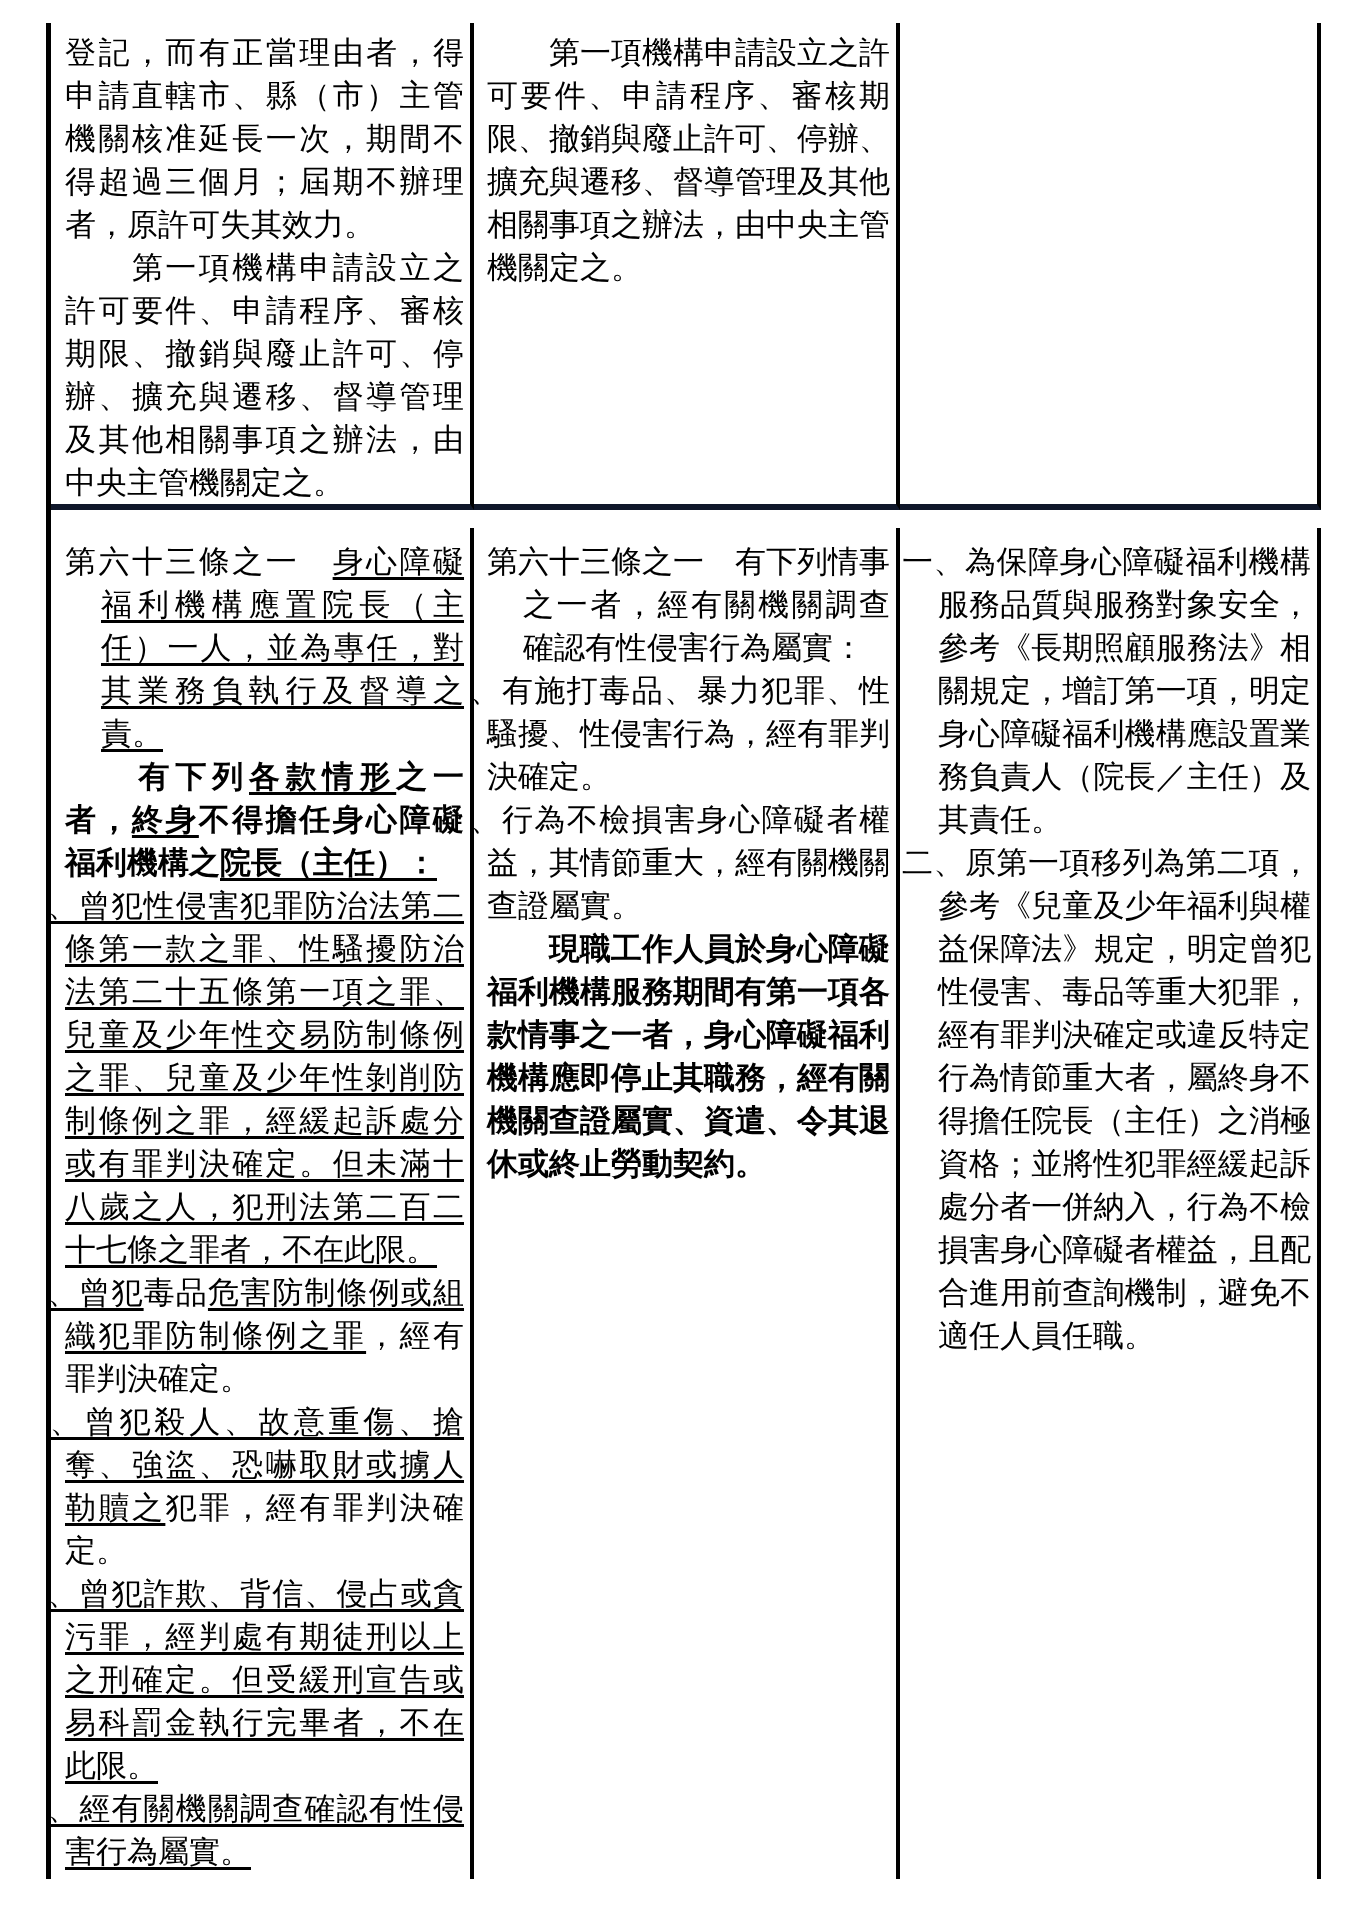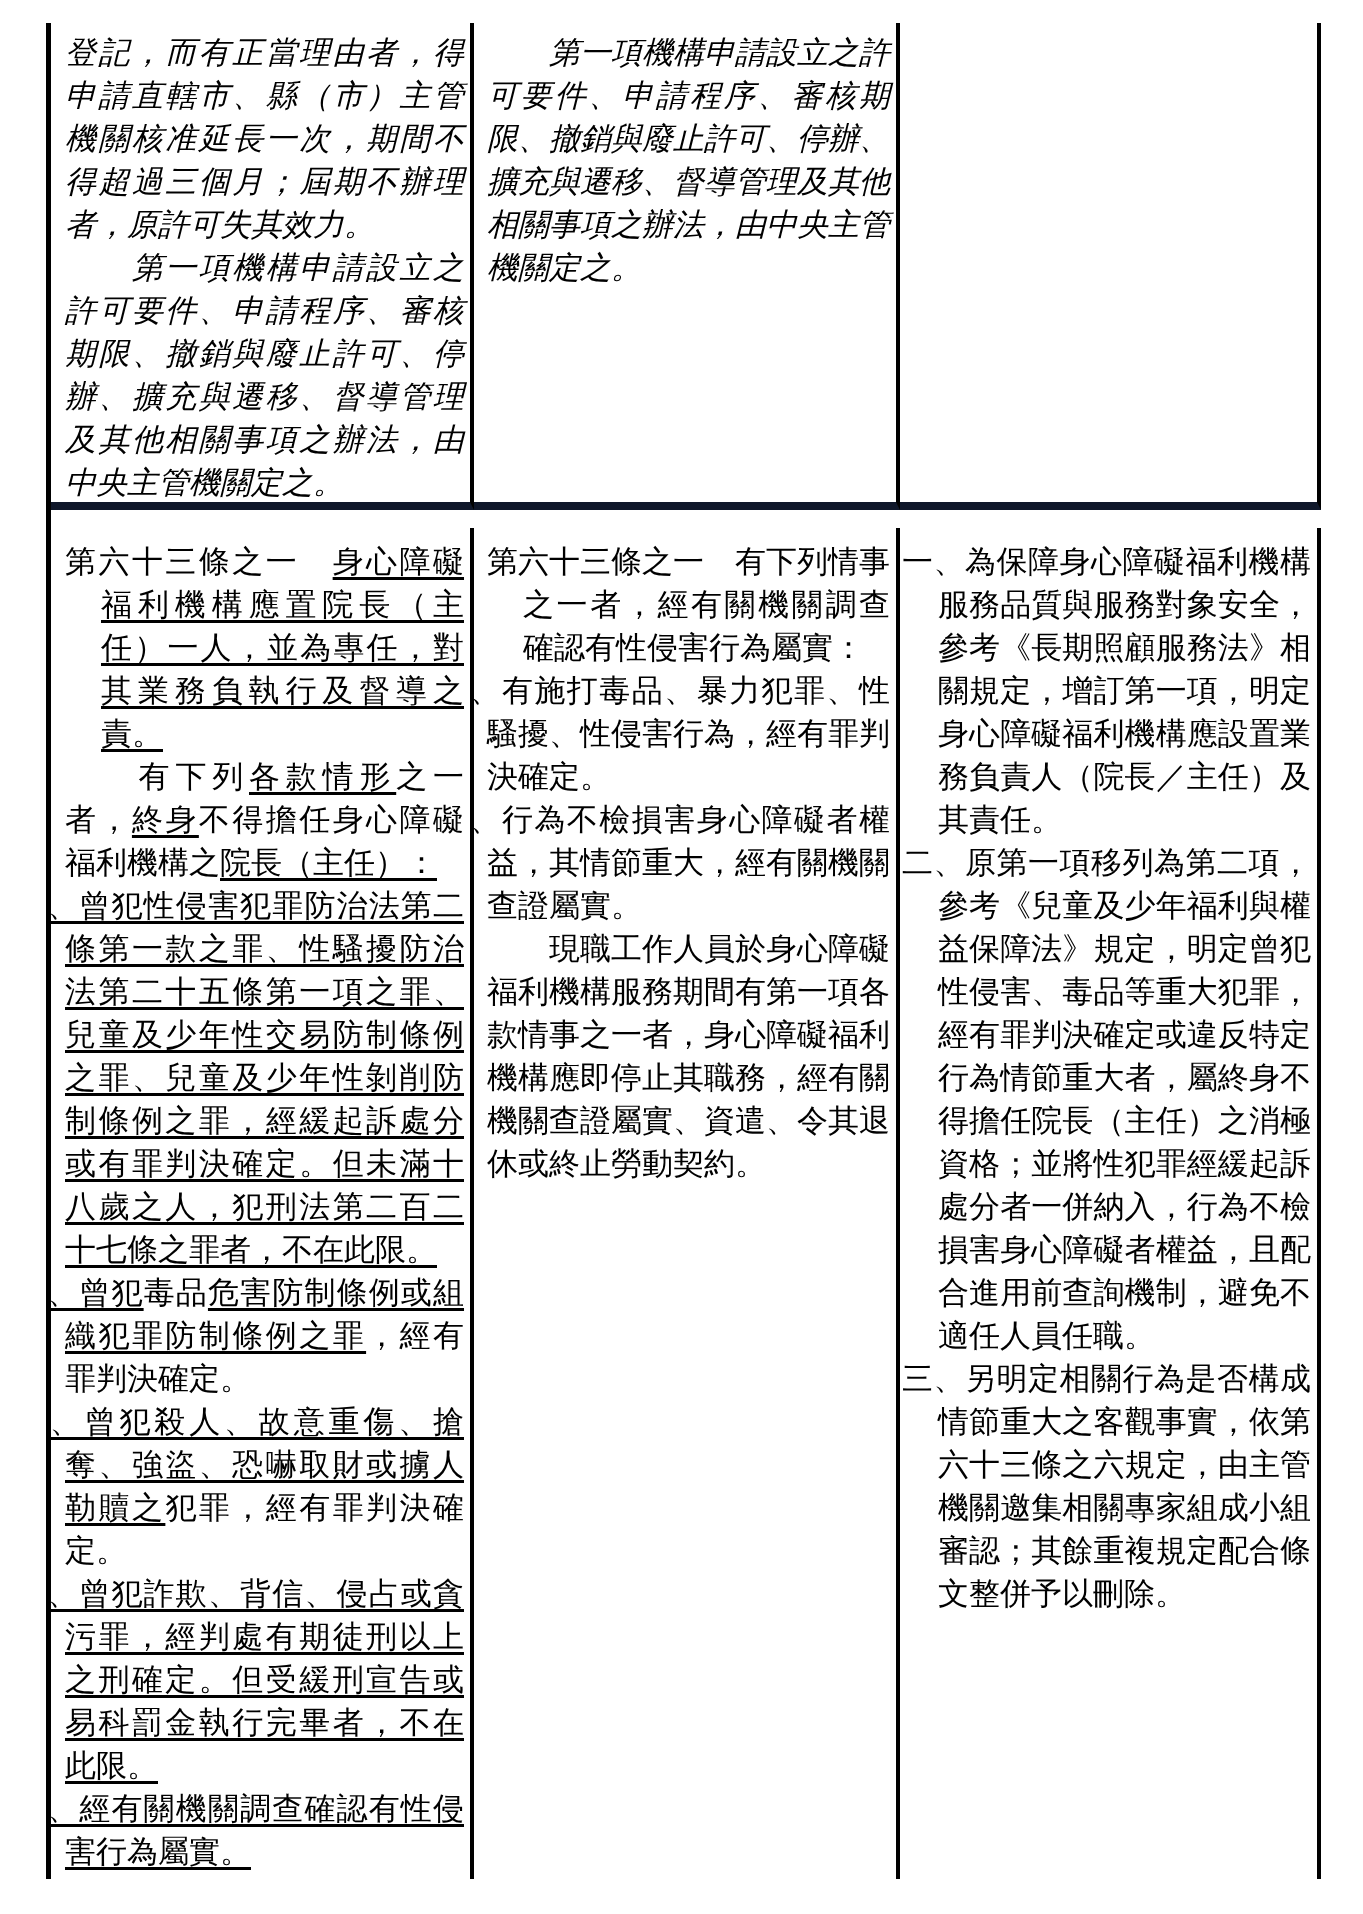--- a/index.html
+++ b/index.html
@@ -16,30 +16,30 @@
     grid-template-rows:487px 1369px;
     border-left:5px solid #000;
     overflow:hidden;
   }
   .cell {
     box-sizing:border-box;
     border-right:4px solid #000;
     overflow:hidden;
     text-align:justify;
   }
-  .r1 { border-bottom:8px solid #0f172a;font-style:italic; }
+  .r1 { border-bottom:6px solid #0f172a; }
   .c1 { padding:8px 6px 0 14px; }
   .c2 { padding:8px 6px 0 13px; }
   .c3 { padding:8px 6px 0 2px; }
   .r2 { padding-top:12px;margin-top:18px; }
   p.para { margin:0; }
   .p-flow   { margin-left:26px; }                    
   .p-hang   { padding-left:36px; text-indent:-36px; }
   .p-item   { margin-left:56px; text-indent:-50px; } 
-  .p-indent { margin-left:16px; }                    
+  .p-indent { margin-left:16px;font-weight:bold; }                    
   .u {
     text-decoration:underline;
     text-decoration-thickness:3px;
     text-underline-offset:5px;
     text-decoration-color:#000;
   }
 </style>
 </head>
 <body>
 
@@ -66,17 +66,16 @@
       </div>
     <div class="cell r2 c2">
         <p class="para p-hang"><span>第六十三條之一　有下列情事之一者，經有關機關調查確認有性侵害行為屬實：</span></p>
         <p class="para p-item"><span>一、有施打毒品、暴力犯罪、性騷擾、性侵害行為，經有罪判決確定。</span></p>
         <p class="para p-item"><span>二、行為不檢損害身心障礙者權益，其情節重大，經有關機關查證屬實。</span></p>
         <p class="para p-indent"><span>　　現職工作人員於身心障礙福利機構服務期間有第一項各款情事之一者，身心障礙福利機構應即停止其職務，經有關機關查證屬實、資遣、令其退休或終止勞動契約。</span></p>
       </div>
     <div class="cell r2 c3">
         <p class="para p-hang"><span>一、為保障身心障礙福利機構服務品質與服務對象安全，參考《長期照顧服務法》相關規定，增訂第一項，明定身心障礙福利機構應設置業務負責人（院長／主任）及其責任。</span></p>
         <p class="para p-hang"><span>二、原第一項移列為第二項，參考《兒童及少年福利與權益保障法》規定，明定曾犯性侵害、毒品等重大犯罪，經有罪判決確定或違反特定行為情節重大者，屬終身不得擔任院長（主任）之消極資格；並將性犯罪經緩起訴處分者一併納入，行為不檢損害身心障礙者權益，且配合進用前查詢機制，避免不適任人員任職。</span></p>
-        <p class="para p-hang"><span>三、另明定相關行為是否構成情節重大之客觀事實，依第六十三條之六規定，由主管機關邀集相關專家組成小組審認；其餘重複規定配合條文整併予以刪除。</span></p>
       </div>
 
   </div>
 </div>
 
 </body></html>

